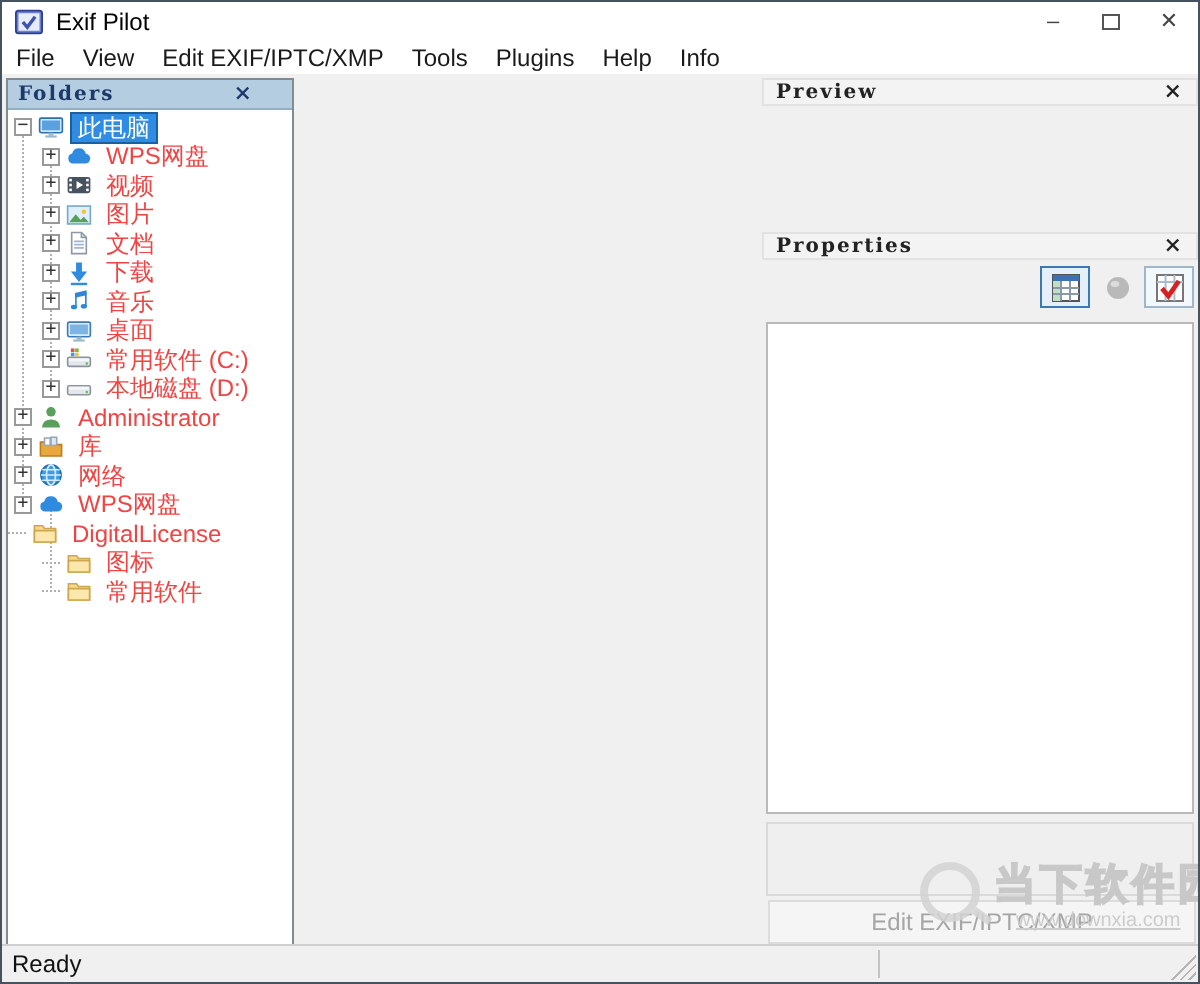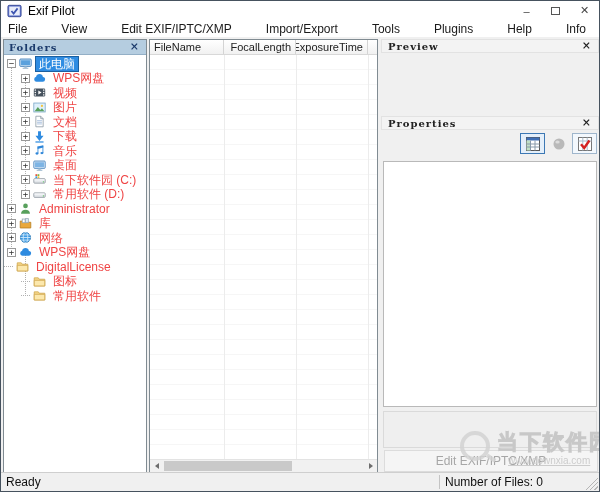--- a/index.html
+++ b/index.html
@@ -11,30 +11,30 @@
   }
   
   .titlebar{position:absolute;left:0;top:0;right:0;height:19px;background:#fff;display:flex;align-items:center;}
   .app-icon{width:15px;height:14px;margin-left:6px;flex:0 0 auto;}
   .app-icon svg{width:100%;height:100%;display:block;}
   .title-text{margin-left:6px;font-size:12px;color:#000;white-space:nowrap;}
   .win-controls{margin-left:auto;display:flex;height:100%;}
   .win-btn{width:29px;height:100%;display:flex;align-items:center;justify-content:center;color:#444;font-size:11px;}
   .maxi-box{width:9px;height:8px;border:1px solid #555;}
   
-  .menubar{position:absolute;left:0;top:19px;right:0;height:17px;background:#fff;display:flex;align-items:center;gap:20px;}
+  .menubar{position:absolute;left:0;top:19px;right:0;height:17px;background:#fff;display:flex;align-items:center;}
   .menu-item{padding:1px 7px;white-space:nowrap;color:#1a1a1a;}
   
   .panel-x{margin-left:auto;font-weight:bold;font-size:11px;line-height:10px;padding:0 4px;cursor:default;}
   .dock-header{height:14px;display:flex;align-items:center;background:#f3f3f3;border:1px solid #e2e2e2;
     font-family:"DejaVu Serif",serif;font-size:10px;font-weight:bold;letter-spacing:1px;color:#222;padding:0 2px 0 6px;}
   
   .folders-panel{position:absolute;left:2px;top:38px;width:144px;height:434px;border:1px solid #808b92;background:#fff;}
   .folders-header{height:15px;display:flex;align-items:center;background:#b5cde0;border-bottom:1px solid #93afc6;
-    font-family:"DejaVu Serif",serif;font-size:10px;font-weight:bold;letter-spacing:1px;color:#1b3a6b;padding:0 2px 0 5px;}
+    font-family:"DejaVu Serif",serif;font-size:10px;font-weight:bold;letter-spacing:1px;color:#1b3a6b;padding:0 15px 0 5px;}
   .tree-body{position:relative;height:417px;background:#fff;overflow:hidden;}
   .tree-row{position:absolute;left:0;right:0;height:15px;display:flex;align-items:center;white-space:nowrap;}
   .exp{flex:0 0 auto;width:9px;height:9px;border:1px solid #999;background:#fff;margin-right:3px;
     font-family:"DejaVu Sans Mono",monospace;font-size:9px;line-height:7px;text-align:center;color:#333;}
   .dash{flex:0 0 auto;width:9px;height:1px;border-top:1px dotted #b0b0b0;margin-right:3px;}
   .tree-icon{flex:0 0 auto;width:13px;height:13px;margin-right:4px;}
   .tree-icon svg{width:100%;height:100%;display:block;}
   .tree-label{font-size:12px;color:#ef4444;padding:0 3px;line-height:14px;}
   .tree-label.selected{background:#2f8ce2;color:#fff;outline:1px solid #1c5f9e;}
   .vline{position:absolute;width:0;border-left:1px dotted #b0b0b0;}
@@ -103,21 +103,20 @@
       <div class="win-btn">
           <span>✕</span>
         </div>
     </div>
   </div>
 
   <div class="menubar" id="menubar">
       <div class="menu-item">File</div>
       <div class="menu-item">View</div>
       <div class="menu-item">Edit EXIF/IPTC/XMP</div>
-      <div class="menu-item">Import/Export</div>
       <div class="menu-item">Tools</div>
       <div class="menu-item">Plugins</div>
       <div class="menu-item">Help</div>
       <div class="menu-item">Info</div>
     </div>
 
   <div class="folders-panel">
     <div class="folders-header">
       <span>Folders</span>
       <span class="panel-x">×</span>
@@ -226,32 +225,32 @@
             <svg viewBox="0 0 16 16">
               <rect x="3" y="1.5" width="2.2" height="2.2" fill="#e8503a"></rect>
               <rect x="5.6" y="1.5" width="2.2" height="2.2" fill="#7db83f"></rect>
               <rect x="3" y="4.1" width="2.2" height="2.2" fill="#2f9fe8"></rect>
               <rect x="5.6" y="4.1" width="2.2" height="2.2" fill="#f5c23b"></rect>
               <rect x="1" y="7" width="14" height="5.5" rx="1" fill="#e3e7eb" stroke="#8b949c"></rect>
               <rect x="1.8" y="7.6" width="12.4" height="1.8" fill="#f4f6f8"></rect>
               <circle cx="12.8" cy="10.8" r="0.8" fill="#58c05c"></circle>
             </svg>
           </span>
-          <span class="tree-label">当下软件园 (C:)</span>
+          <span class="tree-label">常用软件 (C:)</span>
         </div>
         <div class="tree-row" style="top: 131.5px; padding-left: 17px;">
           <span class="exp">+</span>
           <span class="tree-icon">
             <svg viewBox="0 0 16 16">
               <rect x="1" y="6" width="14" height="5.5" rx="1" fill="#e3e7eb" stroke="#8b949c"></rect>
               <rect x="1.8" y="6.6" width="12.4" height="1.8" fill="#f4f6f8"></rect>
               <circle cx="12.8" cy="9.8" r="0.8" fill="#58c05c"></circle>
             </svg>
           </span>
-          <span class="tree-label">常用软件 (D:)</span>
+          <span class="tree-label">本地磁盘 (D:)</span>
         </div>
         <div class="tree-row" style="top: 146px; padding-left: 3px;">
           <span class="exp">+</span>
           <span class="tree-icon">
             <svg viewBox="0 0 16 16">
               <circle cx="8" cy="4.8" r="2.9" fill="#58a05c"></circle>
               <path d="M2.5 14.5c0-3.2 2.4-5 5.5-5s5.5 1.8 5.5 5z" fill="#58a05c"></path>
             </svg>
           </span>
           <span class="tree-label">Administrator</span>
@@ -313,42 +312,20 @@
             <svg viewBox="0 0 16 16">
               <path d="M1.5 3.5h5l1.2 1.7h6.8v8.3h-13z" fill="#f7d98c" stroke="#cfa64e"></path>
               <path d="M1.5 6.5h13v7h-13z" fill="#fce8ad" stroke="#cfa64e"></path>
             </svg>
           </span>
           <span class="tree-label">常用软件</span>
         </div>
       </div>
   </div>
 
-  <div class="middle-panel">
-    <div class="table-header" id="table-header">
-        <div class="th" style="width: 74px; justify-content: flex-start;">FileName</div>
-        <div class="th" style="width: 72px; justify-content: flex-end;">FocalLength</div>
-        <div class="th" style="width: 72px; justify-content: flex-end;">ExposureTime</div>
-        <div class="th" style="flex: 1 1 0%; border-right: none;"></div>
-      </div>
-    <div class="table-body">
-      <div class="col-line" style="left:74px"></div>
-      <div class="col-line" style="left:146px"></div>
-      <div class="col-line" style="left:218px"></div>
-    </div>
-    <div class="hscroll">
-      <div class="sb-arrow" style="left:0">
-          <span class="tri-left"></span>
-        </div>
-      <div class="sb-thumb"></div>
-      <div class="sb-arrow" style="right:0">
-          <span class="tri-right"></span>
-        </div>
-    </div>
-  </div>
 
   <div class="preview-panel">
     <div class="dock-header">
       <span>Preview</span>
       <span class="panel-x">×</span>
     </div>
   </div>
 
   <div class="properties-panel">
     <div class="dock-header">
@@ -385,21 +362,20 @@
         </div>
       </div>
     <div class="prop-list"></div>
     <div class="prop-desc"></div>
     <div class="edit-btn">Edit EXIF/IPTC/XMP</div>
   </div>
 
   <div class="statusbar">
     <span class="status-left">Ready</span>
     <span class="status-divider"></span>
-    <span class="status-right">Number of Files: 0</span>
     <span class="resize-grip"></span>
   </div>
 
   <div class="watermark">
     <span class="wm-ring"></span>
     <span class="wm-tail"></span>
     <span class="wm-text">当下软件园</span>
     <span class="wm-url">www.downxia.com</span>
   </div>
 

